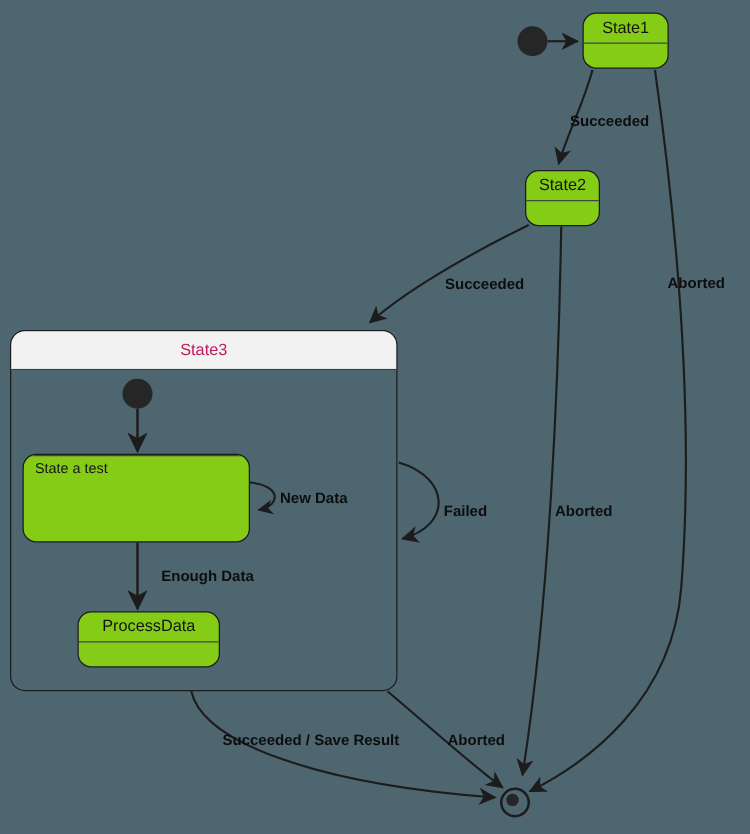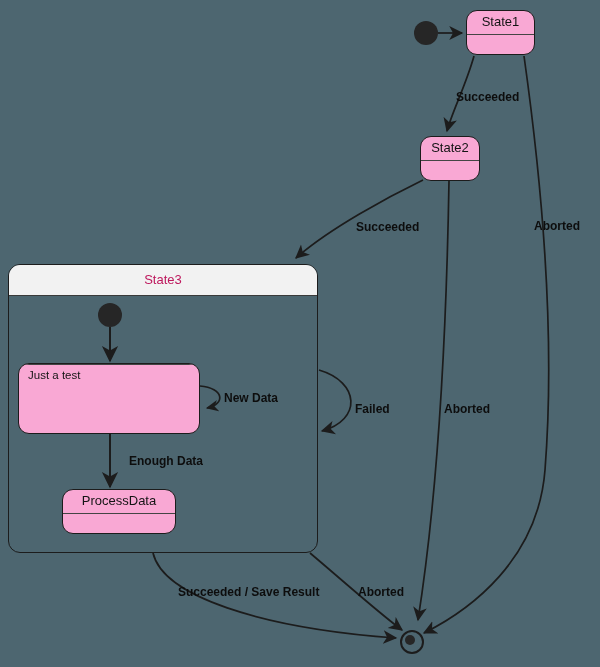--- a/index.html
+++ b/index.html
@@ -19,21 +19,21 @@
     position: absolute;
     left: 0;
     top: 0;
     width: 600px;
     height: 667px;
   }
   
   .state {
     position: absolute;
     box-sizing: border-box;
-    background: #f9a8d4;
+    background: #84cc16;
     border: 1px solid #1c1c1c;
     border-radius: 11px;
     overflow: hidden;
   }
   .state-title {
     text-align: center;
     color: #141414;
     font-size: 13px;
     line-height: 16px;
     padding: 3px 6px 4px 6px;
@@ -166,21 +166,21 @@
   </div>
 
   <div class="composite" style="left:8px; top:264px; width:310px; height:289px;">
     <div class="composite-header">State3</div>
   </div>
 
   <div class="initial-node" style="left:98px; top:303px; width:24px; height:24px;"></div>
 
   <div class="state" style="left:18px; top:363px; width:182px; height:71px;">
     <div class="state-divider"></div>
-    <div class="state-body">Just a test</div>
+    <div class="state-body">State a test</div>
   </div>
 
   <div class="state" style="left:62px; top:489px; width:114px; height:45px;">
     <div class="state-title">ProcessData</div>
     <div class="state-divider"></div>
     <div class="state-body"></div>
   </div>
 
   <div class="final-node" style="left:400px; top:630px; width:20px; height:20px;">
     <div class="inner"></div>

